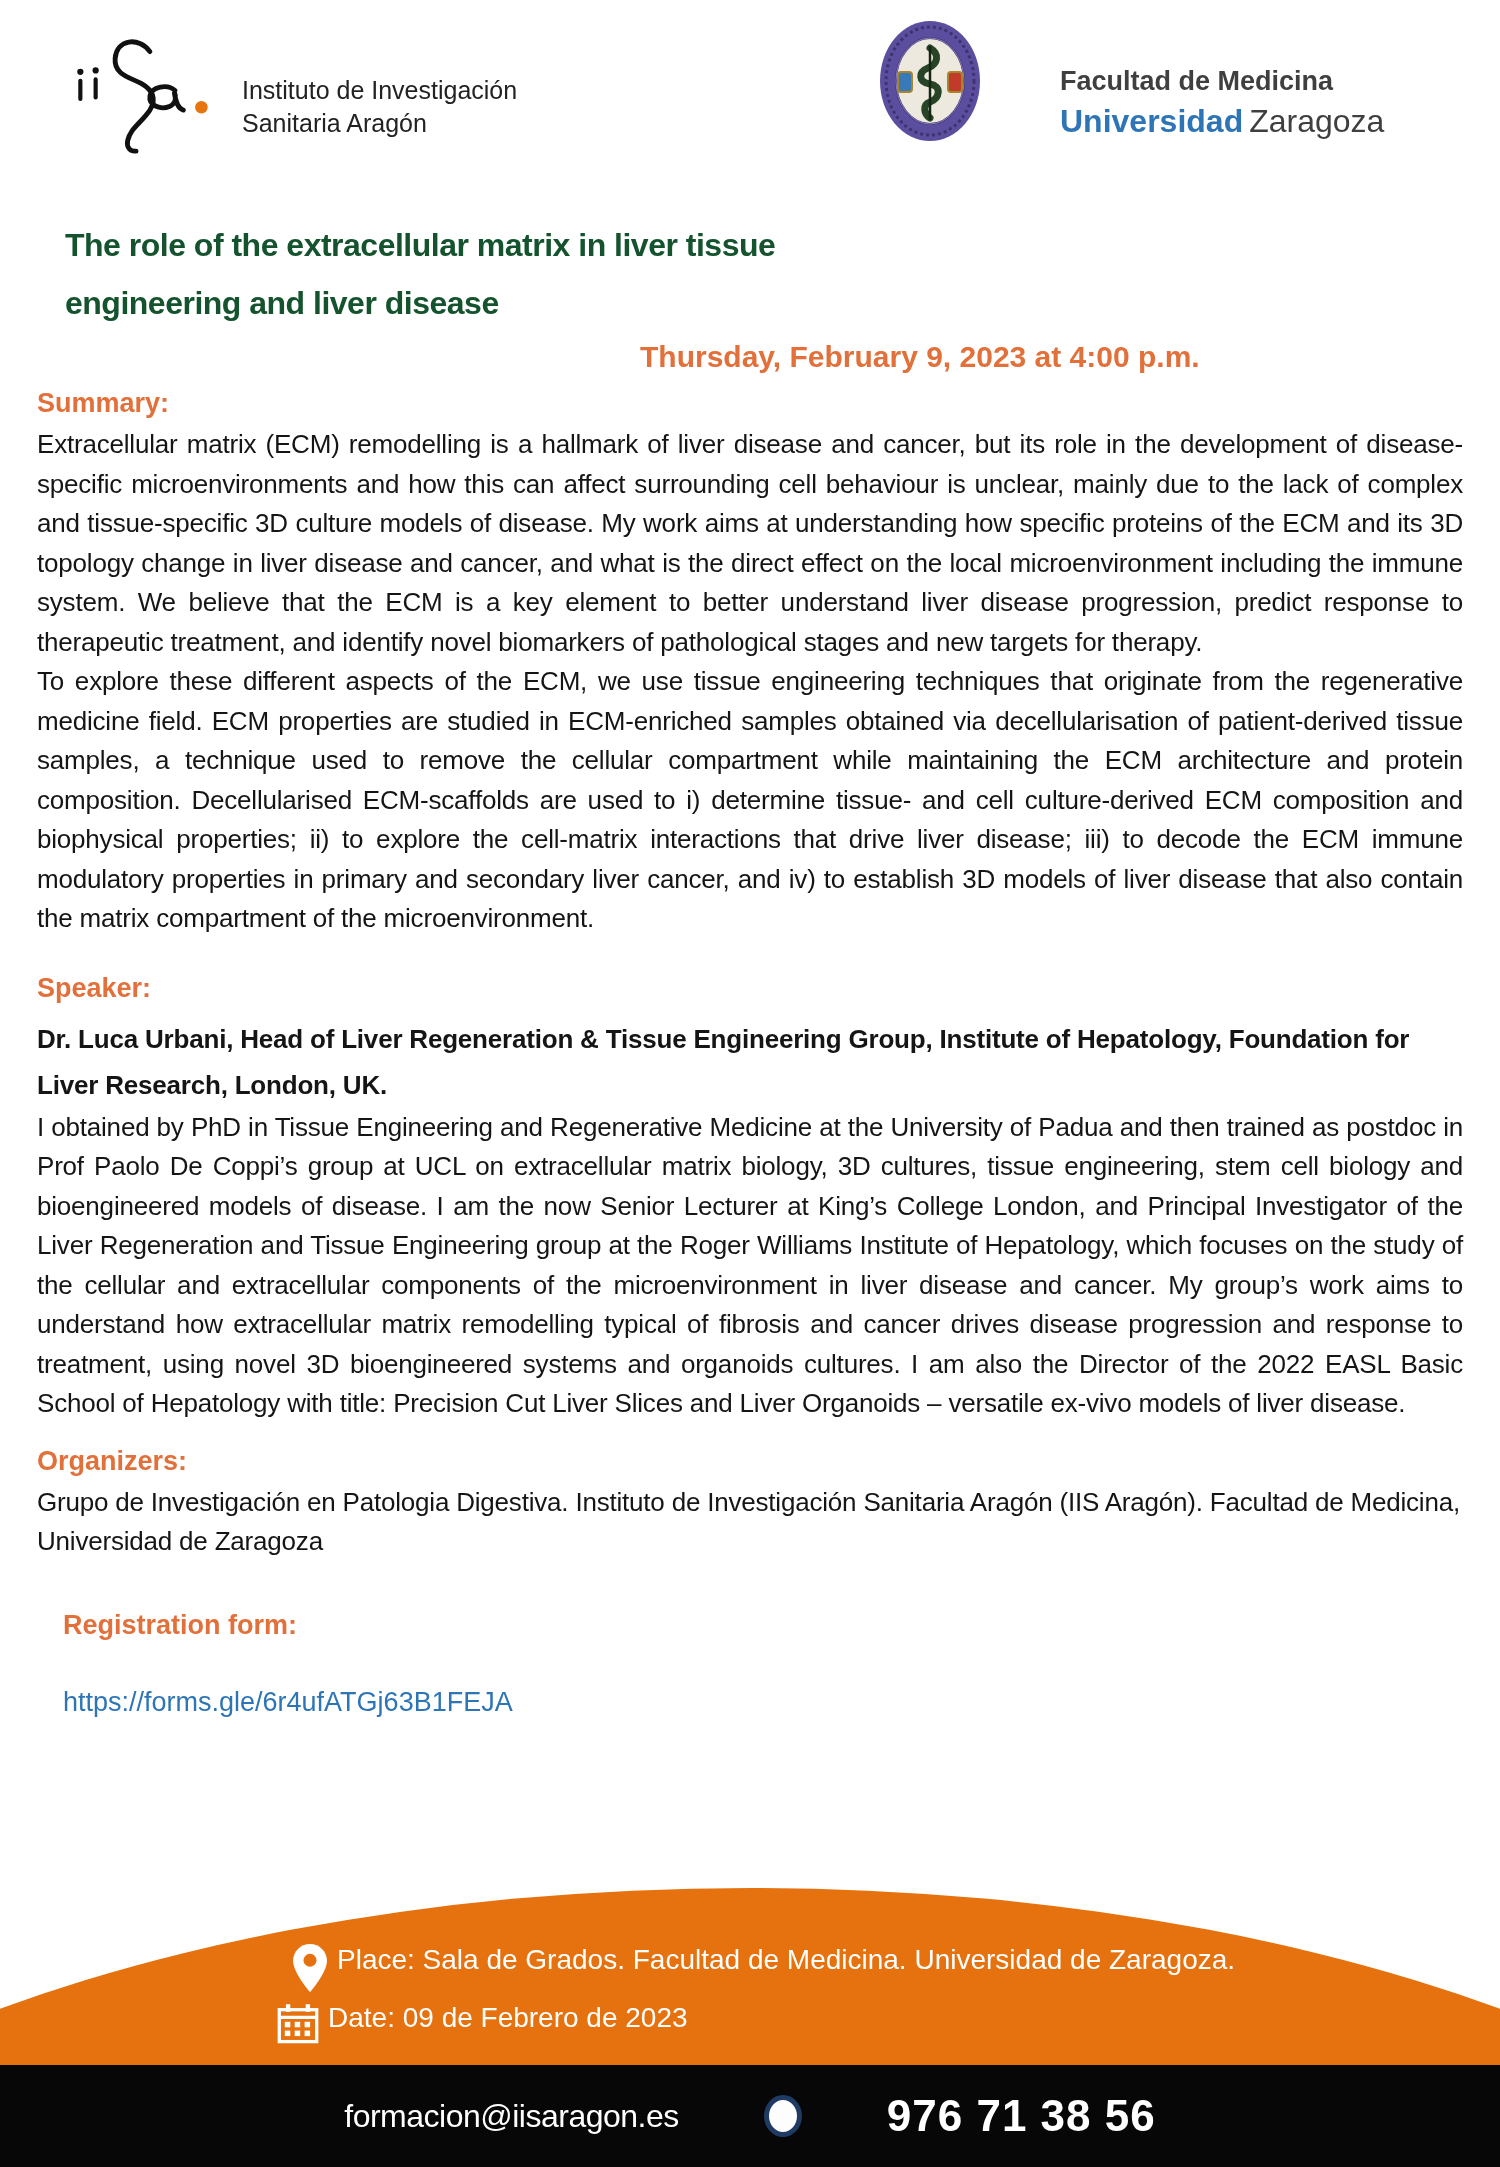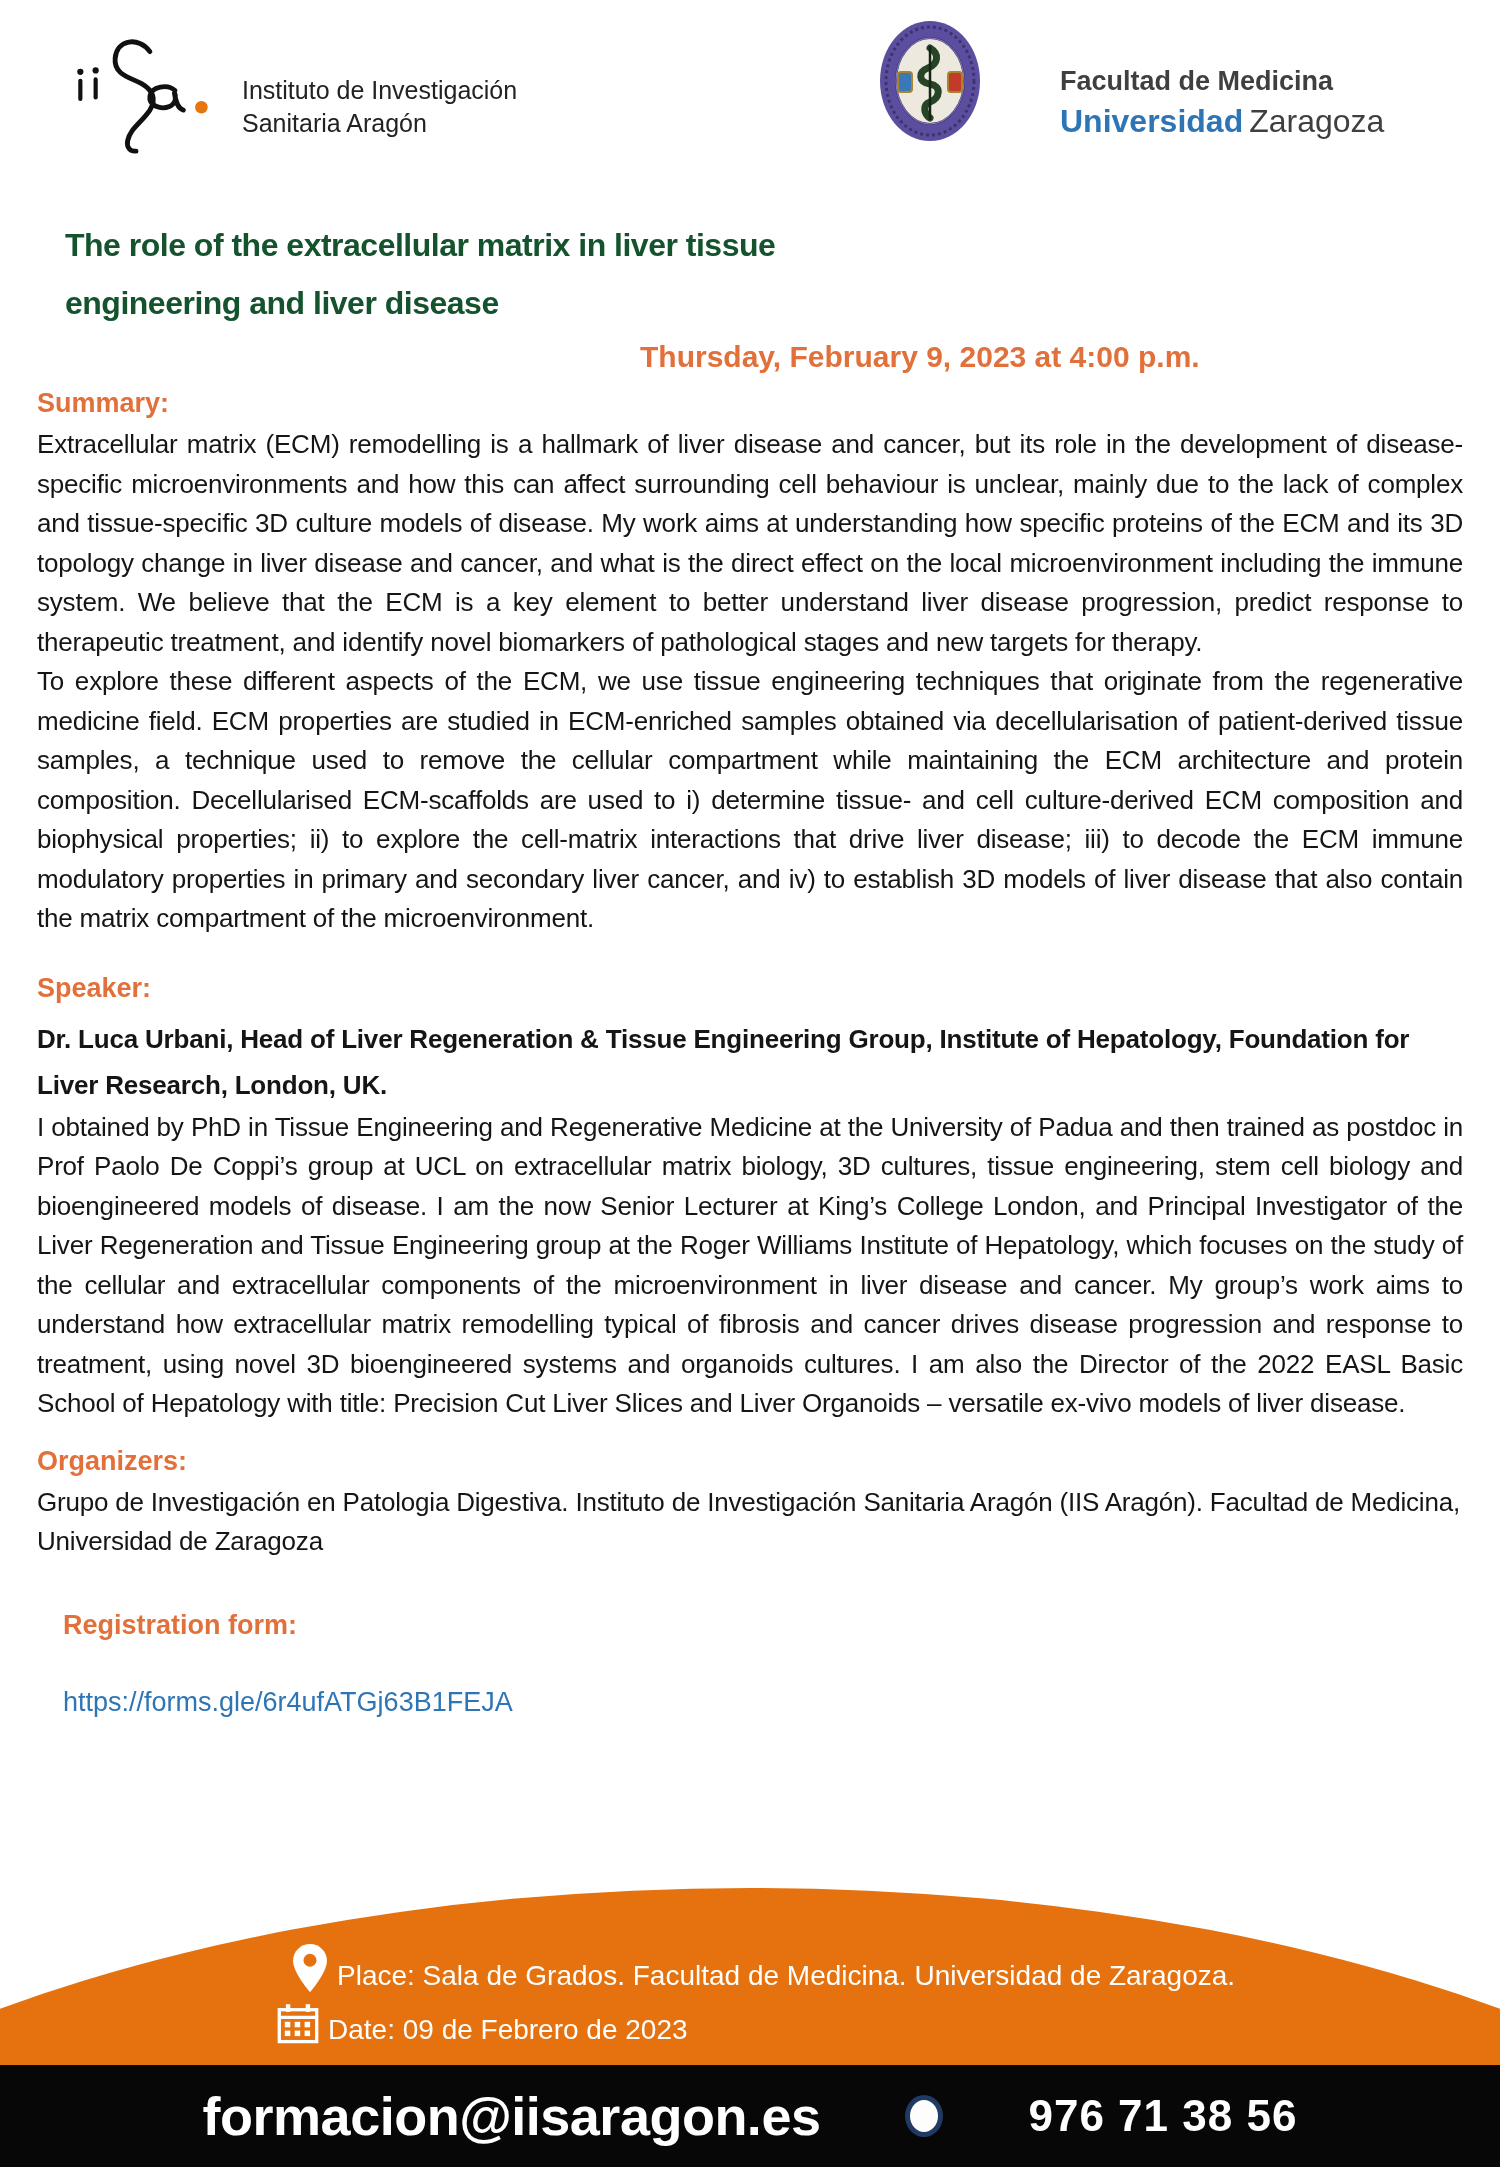--- a/index.html
+++ b/index.html
@@ -36,24 +36,24 @@
   .speaker-heading{margin-top:34px;}
   .speaker-text{font-weight:bold;line-height:46px;margin-top:12px;text-align:left;}
   .affil-heading{margin-top:26px;}
   .org-heading{margin-top:22px;}
   .reg-heading{margin-top:48px;margin-left:26px;}
   .reg-link{display:inline-block;margin-top:22px;margin-left:26px;font-size:27px;color:#2e75b6;text-decoration:none;}
 
   
   .arc{position:absolute;left:-450px;top:1888px;width:2400px;height:1100px;background:#e5720e;border-radius:50%;z-index:1;}
   .blackbar{position:absolute;left:0;top:2065px;width:1500px;height:102px;background:#070707;z-index:2;display:flex;align-items:center;justify-content:center;gap:85px;}
-  .foot-row{position:absolute;z-index:3;display:flex;align-items:flex-end;color:#ffffff;font-size:28px;}
+  .foot-row{position:absolute;z-index:3;display:flex;align-items:flex-start;color:#ffffff;font-size:28px;}
   .foot-row.place{left:293px;top:1944px;gap:10px;}
   .foot-row.fdate{left:276px;top:2002px;gap:8px;}
-  .email{color:#fff;font-size:54px;font-weight:bold;letter-spacing:-0.5px;}
+  .email{color:#fff;font-size:32px;font-weight:normal;letter-spacing:-0.5px;}
   .phone{color:#fff;font-size:44px;font-weight:bold;letter-spacing:1px;}
   .phone-dot{width:28px;height:32px;background:#fdfdfd;border:5px solid #1f3a63;border-radius:50%;}
   .icon{flex:0 0 auto;}
 </style>
 </head>
 <body>
 
 <div class="page">
 
   <div class="header">

